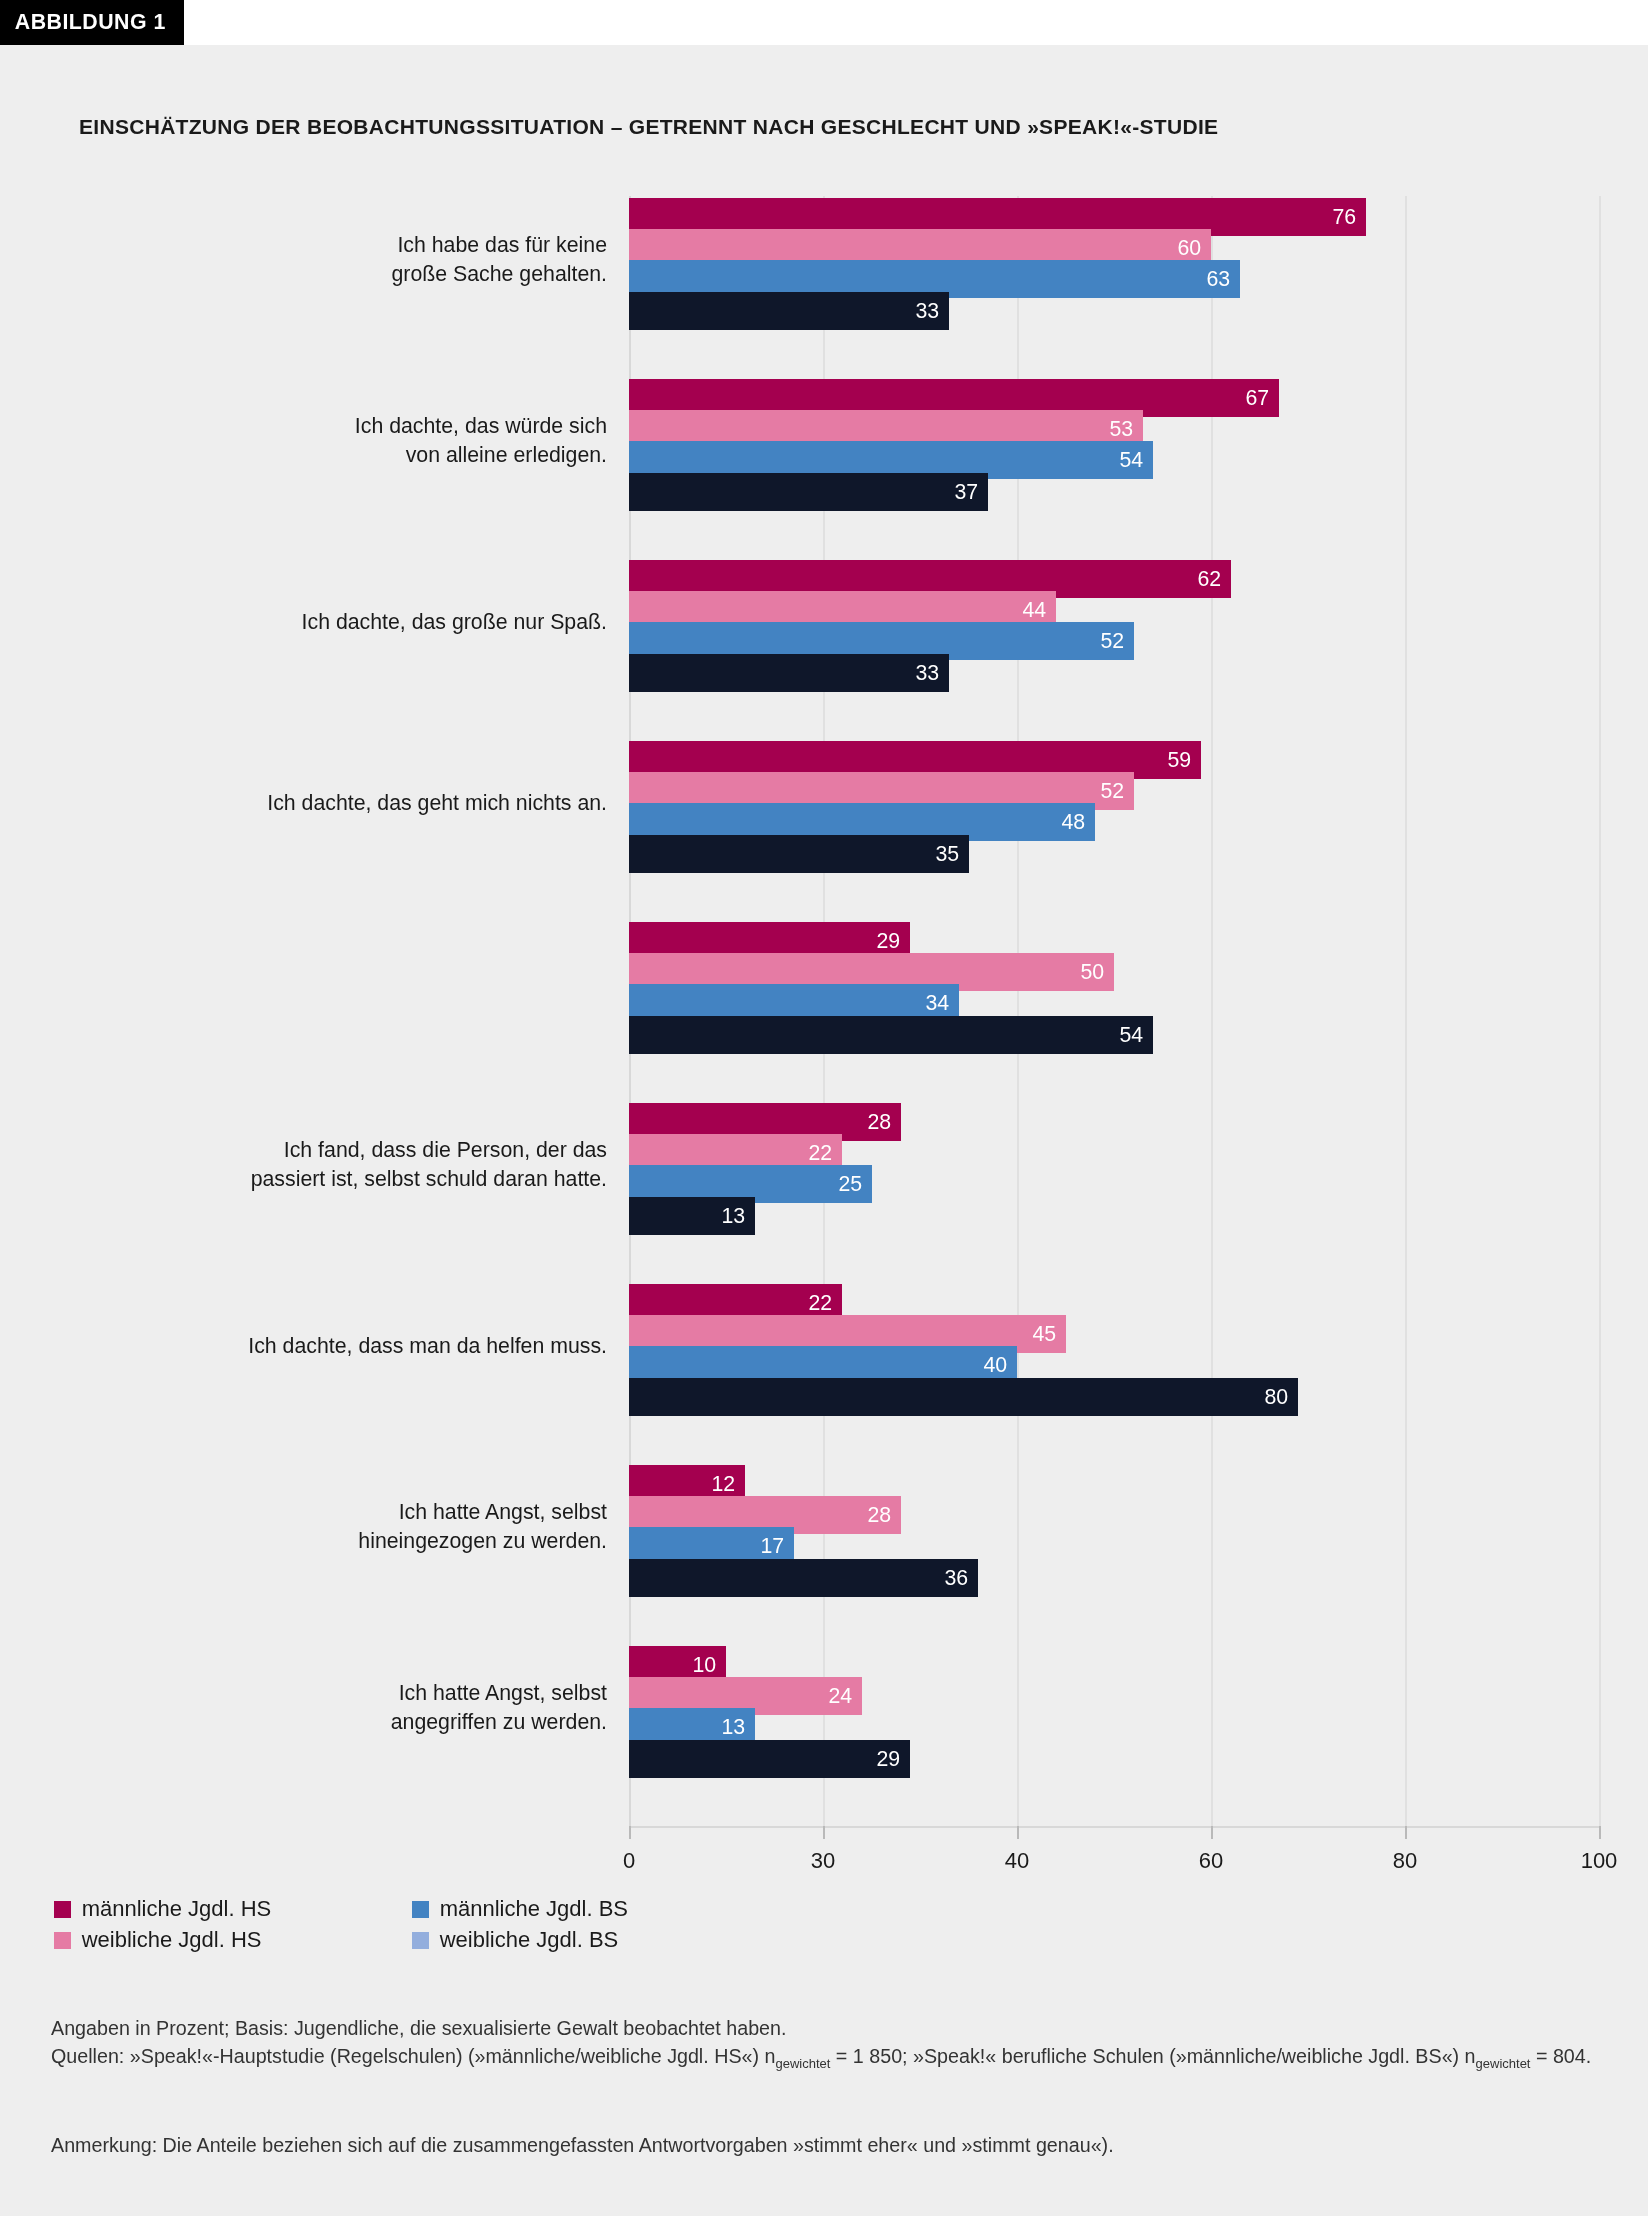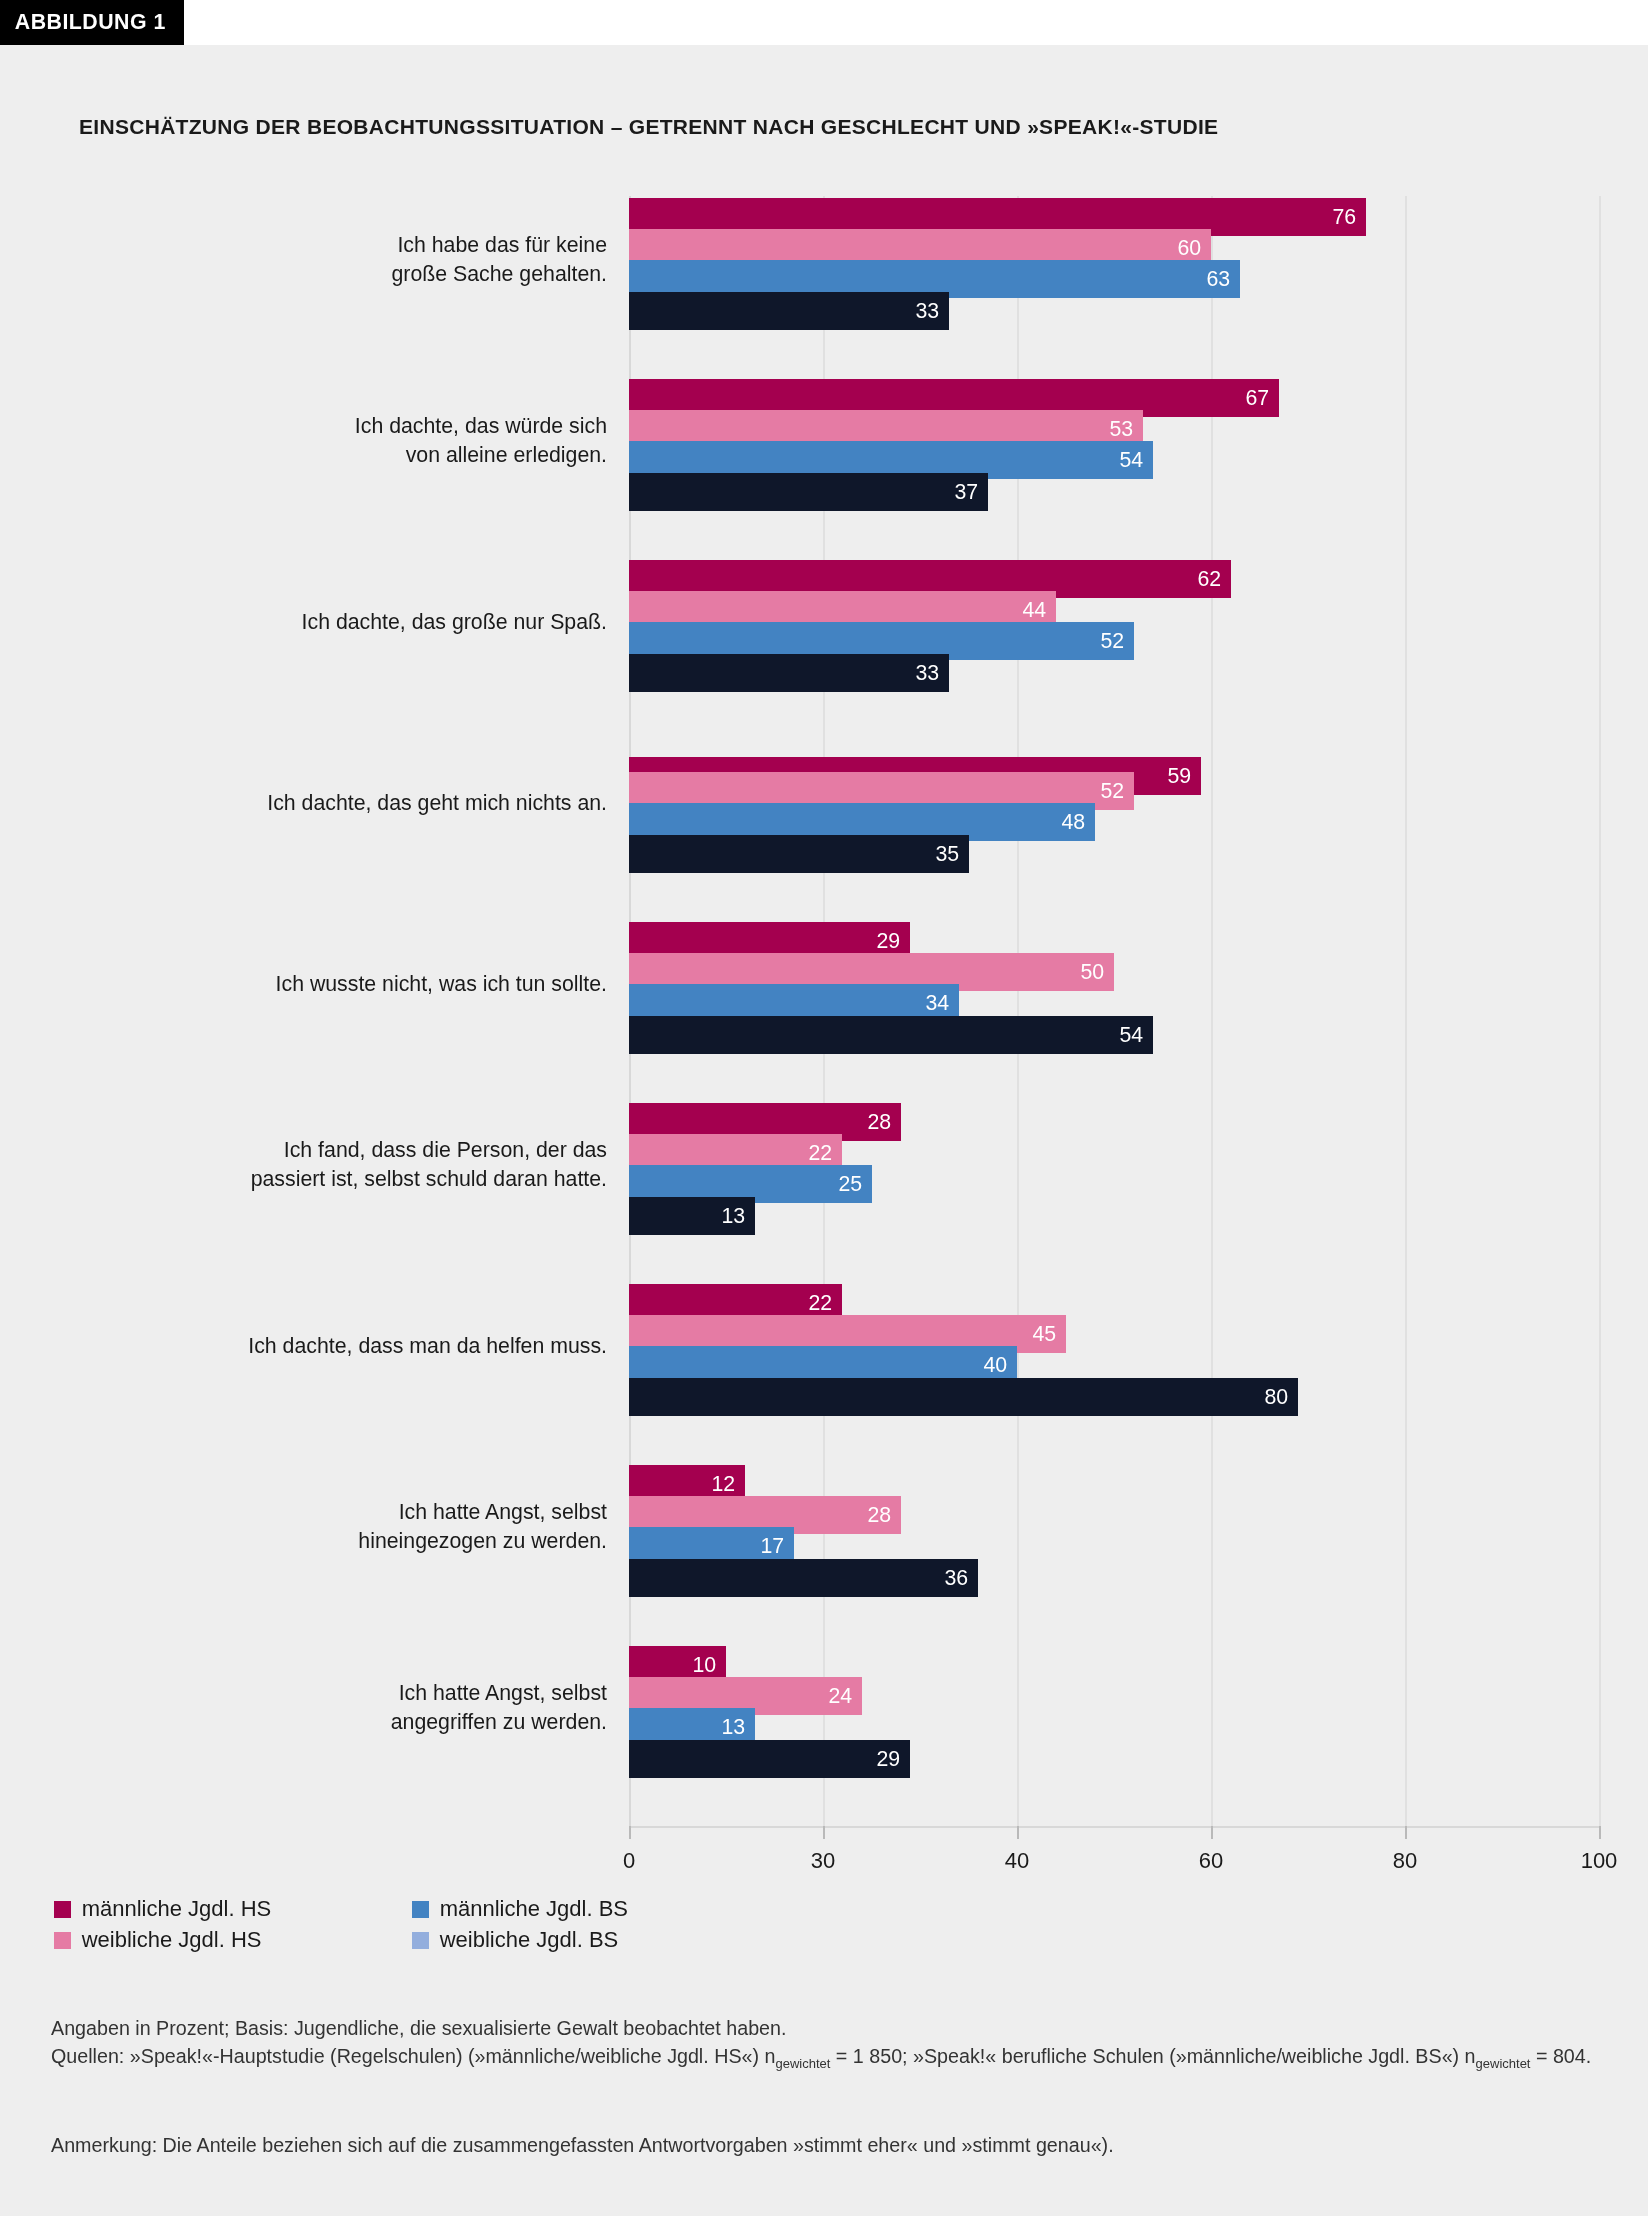--- a/index.html
+++ b/index.html
@@ -290,21 +290,21 @@
         <div class="bar-row" style="top: 94px; width: 970px;">
           <div class="bar s3" title="weibliche Jgdl. BS: 33" style="width: 320px;">
             <span class="val">33</span>
           </div>
         </div>
       </div>
       <div class="group" style="top: 696px; height: 125px;">
         <div class="cat-label" style="top: 48px;">
           <div>Ich dachte, das geht mich nichts an.</div>
         </div>
-        <div class="bar-row" style="top: 16px; width: 970px;">
+        <div class="bar-row" style="top: 0px; width: 970px;">
           <div class="bar s0" title="männliche Jgdl. HS: 59" style="width: 572px;">
             <span class="val">59</span>
           </div>
         </div>
         <div class="bar-row" style="top: 31px; width: 970px;">
           <div class="bar s1" title="weibliche Jgdl. HS: 52" style="width: 505px;">
             <span class="val">52</span>
           </div>
         </div>
         <div class="bar-row" style="top: 62px; width: 970px;">
@@ -312,23 +312,20 @@
             <span class="val">48</span>
           </div>
         </div>
         <div class="bar-row" style="top: 94px; width: 970px;">
           <div class="bar s3" title="weibliche Jgdl. BS: 35" style="width: 340px;">
             <span class="val">35</span>
           </div>
         </div>
       </div>
       <div class="group" style="top: 877px; height: 125px;">
-        <div class="cat-label" style="top: 48px;">
-          <div>Ich wusste nicht, was ich tun sollte.</div>
-        </div>
         <div class="bar-row" style="top: 0px; width: 970px;">
           <div class="bar s0" title="männliche Jgdl. HS: 29" style="width: 281px;">
             <span class="val">29</span>
           </div>
         </div>
         <div class="bar-row" style="top: 31px; width: 970px;">
           <div class="bar s1" title="weibliche Jgdl. HS: 50" style="width: 485px;">
             <span class="val">50</span>
           </div>
         </div>

